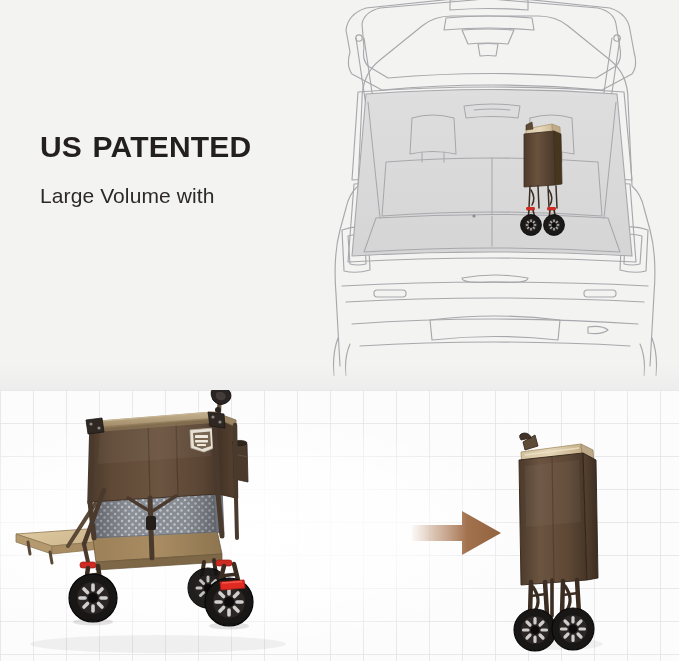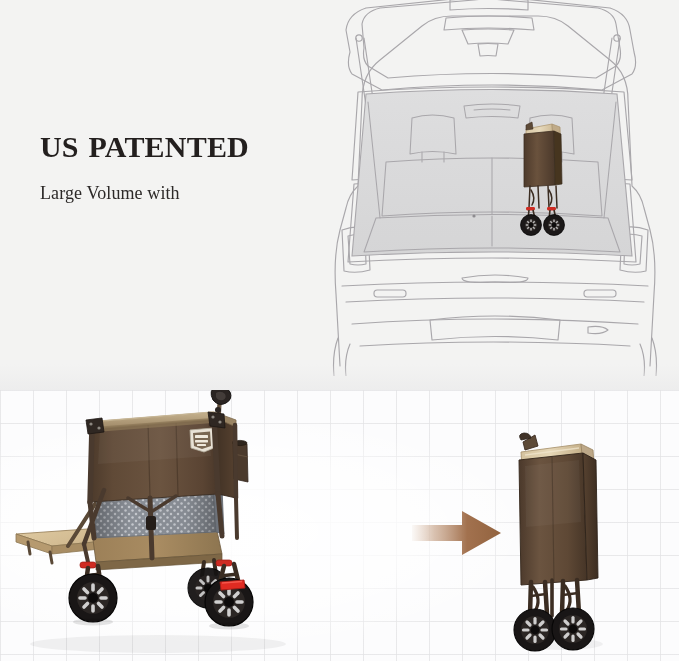--- a/index.html
+++ b/index.html
@@ -14,21 +14,20 @@
     width: 679px; height: 661px;
     background: #ffffff;
   }
 
   
   .top-panel {
     position: absolute; left: 0; top: 0;
     width: 679px; height: 390px;
     background: #f3f3f2;
     overflow: hidden;
-    font-family: Liberation Serif, serif;
   }
   .top-panel::after {
     content: ""; position: absolute; left: 0; right: 0; bottom: 0;
     height: 26px;
     background: linear-gradient(to bottom, rgba(243,243,242,0), #ededed);
     pointer-events: none;
   }
 
   .headline-block {
     position: absolute; left: 40px; top: 132px;
@@ -50,21 +49,21 @@
   .underline-bar {
     position: absolute;
     left: 0; bottom: -3px;
     width: 100%;
     height: 7px;
     background: #a97c5b;
     z-index: -1;
   }
   .subhead {
     margin-top: 19px;
-    font-size: 18px;
+    font-size: 21px;
     font-weight: 400;
     color: #2c2928;
     line-height: 1.42;
     letter-spacing: 0.1px;
   }
 
   .suv-wrap {
     position: absolute;
     left: 302px; top: -6px;
     width: 380px; height: 382px;

